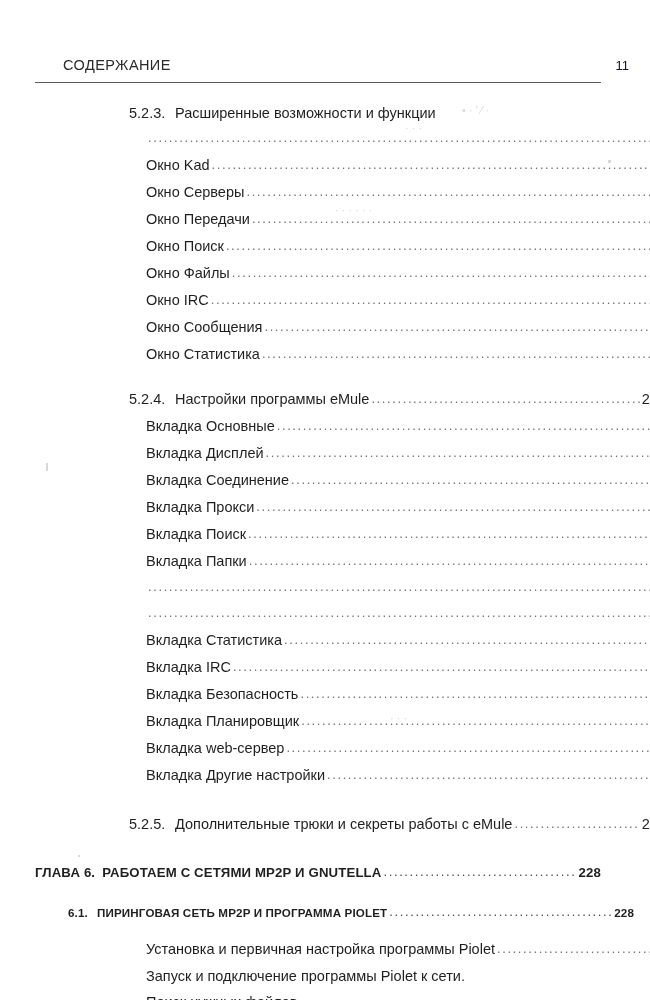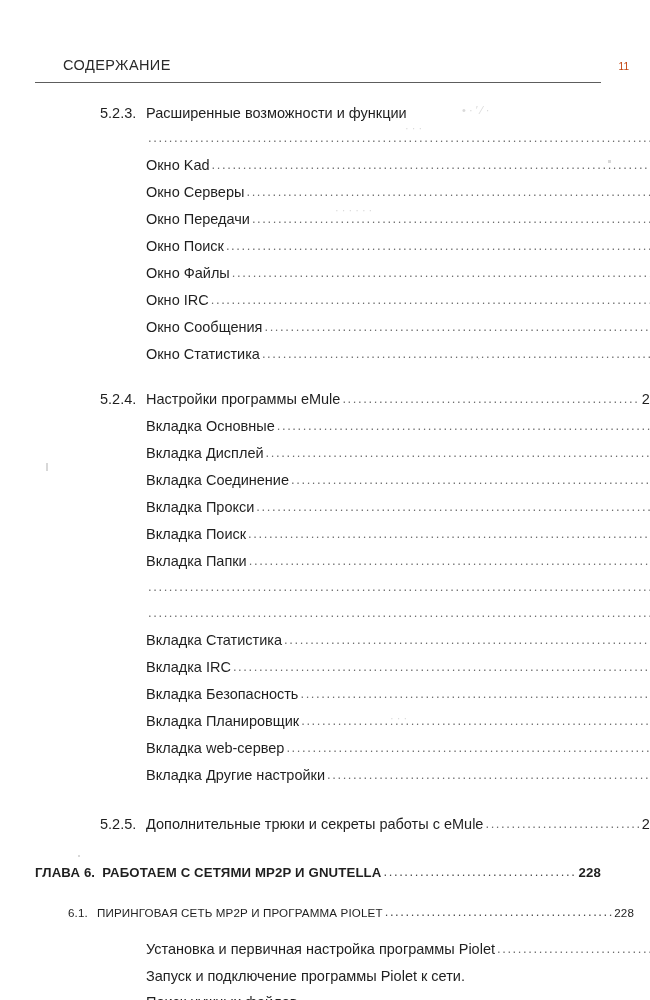--- a/index.html
+++ b/index.html
@@ -35,22 +35,22 @@
     justify-content: space-between;
     margin-left: 28px;
   }
   .runhead-title {
     font-size: 14.5px;
     letter-spacing: 0.4px;
     color: #2a2a2a;
     white-space: nowrap;
   }
   .runhead-folio {
-    font-size: 10px;
-    color: #c2410c;
+    font-size: 13px;
+    color: #0f172a;
   }
   .runhead-rule {
     position: absolute;
     left: 35px;
     top: 82px;
     width: 566px;
     height: 1.4px;
     background: #5d5d5d;
   }
 
@@ -100,41 +100,41 @@
   .folio {
     flex: 0 0 auto;
     white-space: nowrap;
     font-size: 14.5px;
     color: #1f1f1f;
     text-align: right;
   }
 
   
   .lvl-sub      { padding-left: 65px; }  
-  .lvl-sub .num { width: 46px; }
+  .lvl-sub .num { width: 46px; margin-left: 29px; }
   .lvl-item     { padding-left: 111px; } 
   .lvl-chapter  { padding-left: 0px; }
   .lvl-section  { padding-left: 33px; }
   .lvl-deep     { padding-left: 111px; }
 
   
   .row.chapter .label,
   .row.chapter .num,
   .row.chapter .folio {
     font-weight: bold;
     font-size: 13.2px;
     letter-spacing: 0.15px;
   }
   .row.chapter .num { width: auto; margin-right: 7px; }
   .row.chapter .leader { color: #4a4a4a; }
 
   .row.section .label,
   .row.section .num,
   .row.section .folio {
-    font-weight: normal;
+    font-weight: bold;
     font-size: 11.6px;
     letter-spacing: 0.15px;
   }
   .row.section .num { width: auto; margin-right: 9px; }
   .row.section .leader { color: #4a4a4a; }
 
   .spacer-18 { height: 18px; }
   .spacer-10 { height: 10px; }
   .spacer-22 { height: 22px; }
   .spacer-14 { height: 14px; }

